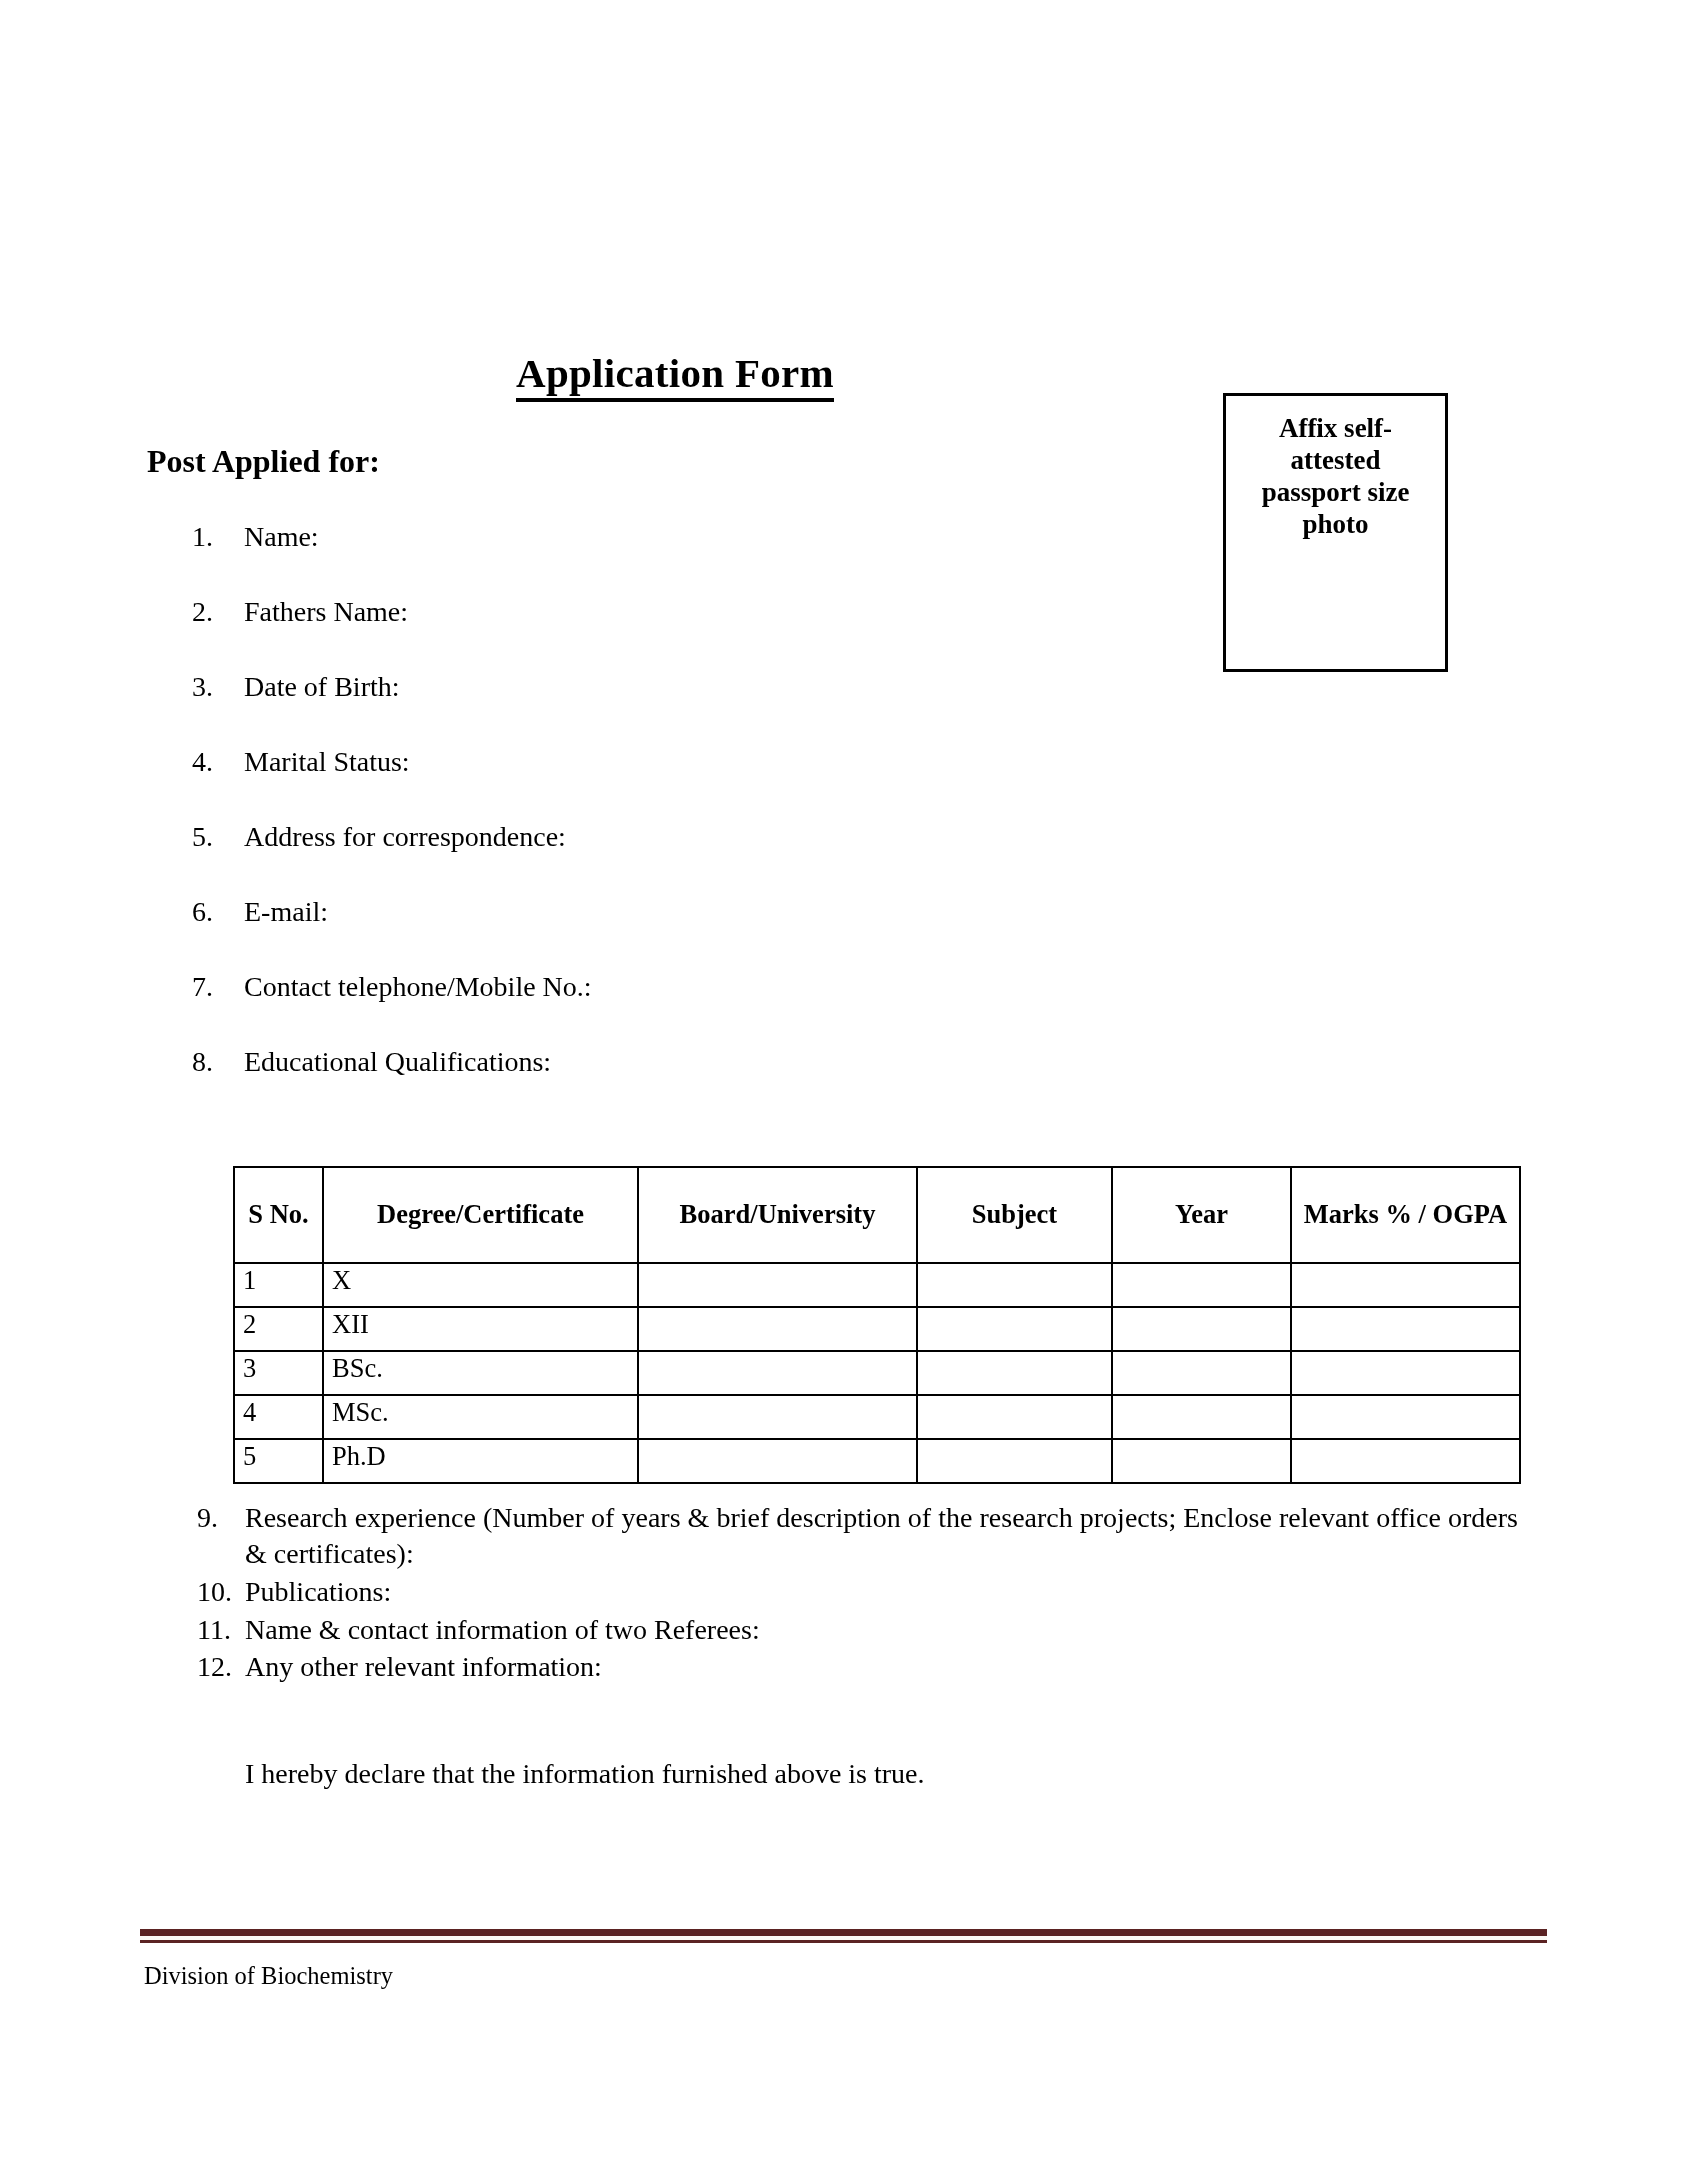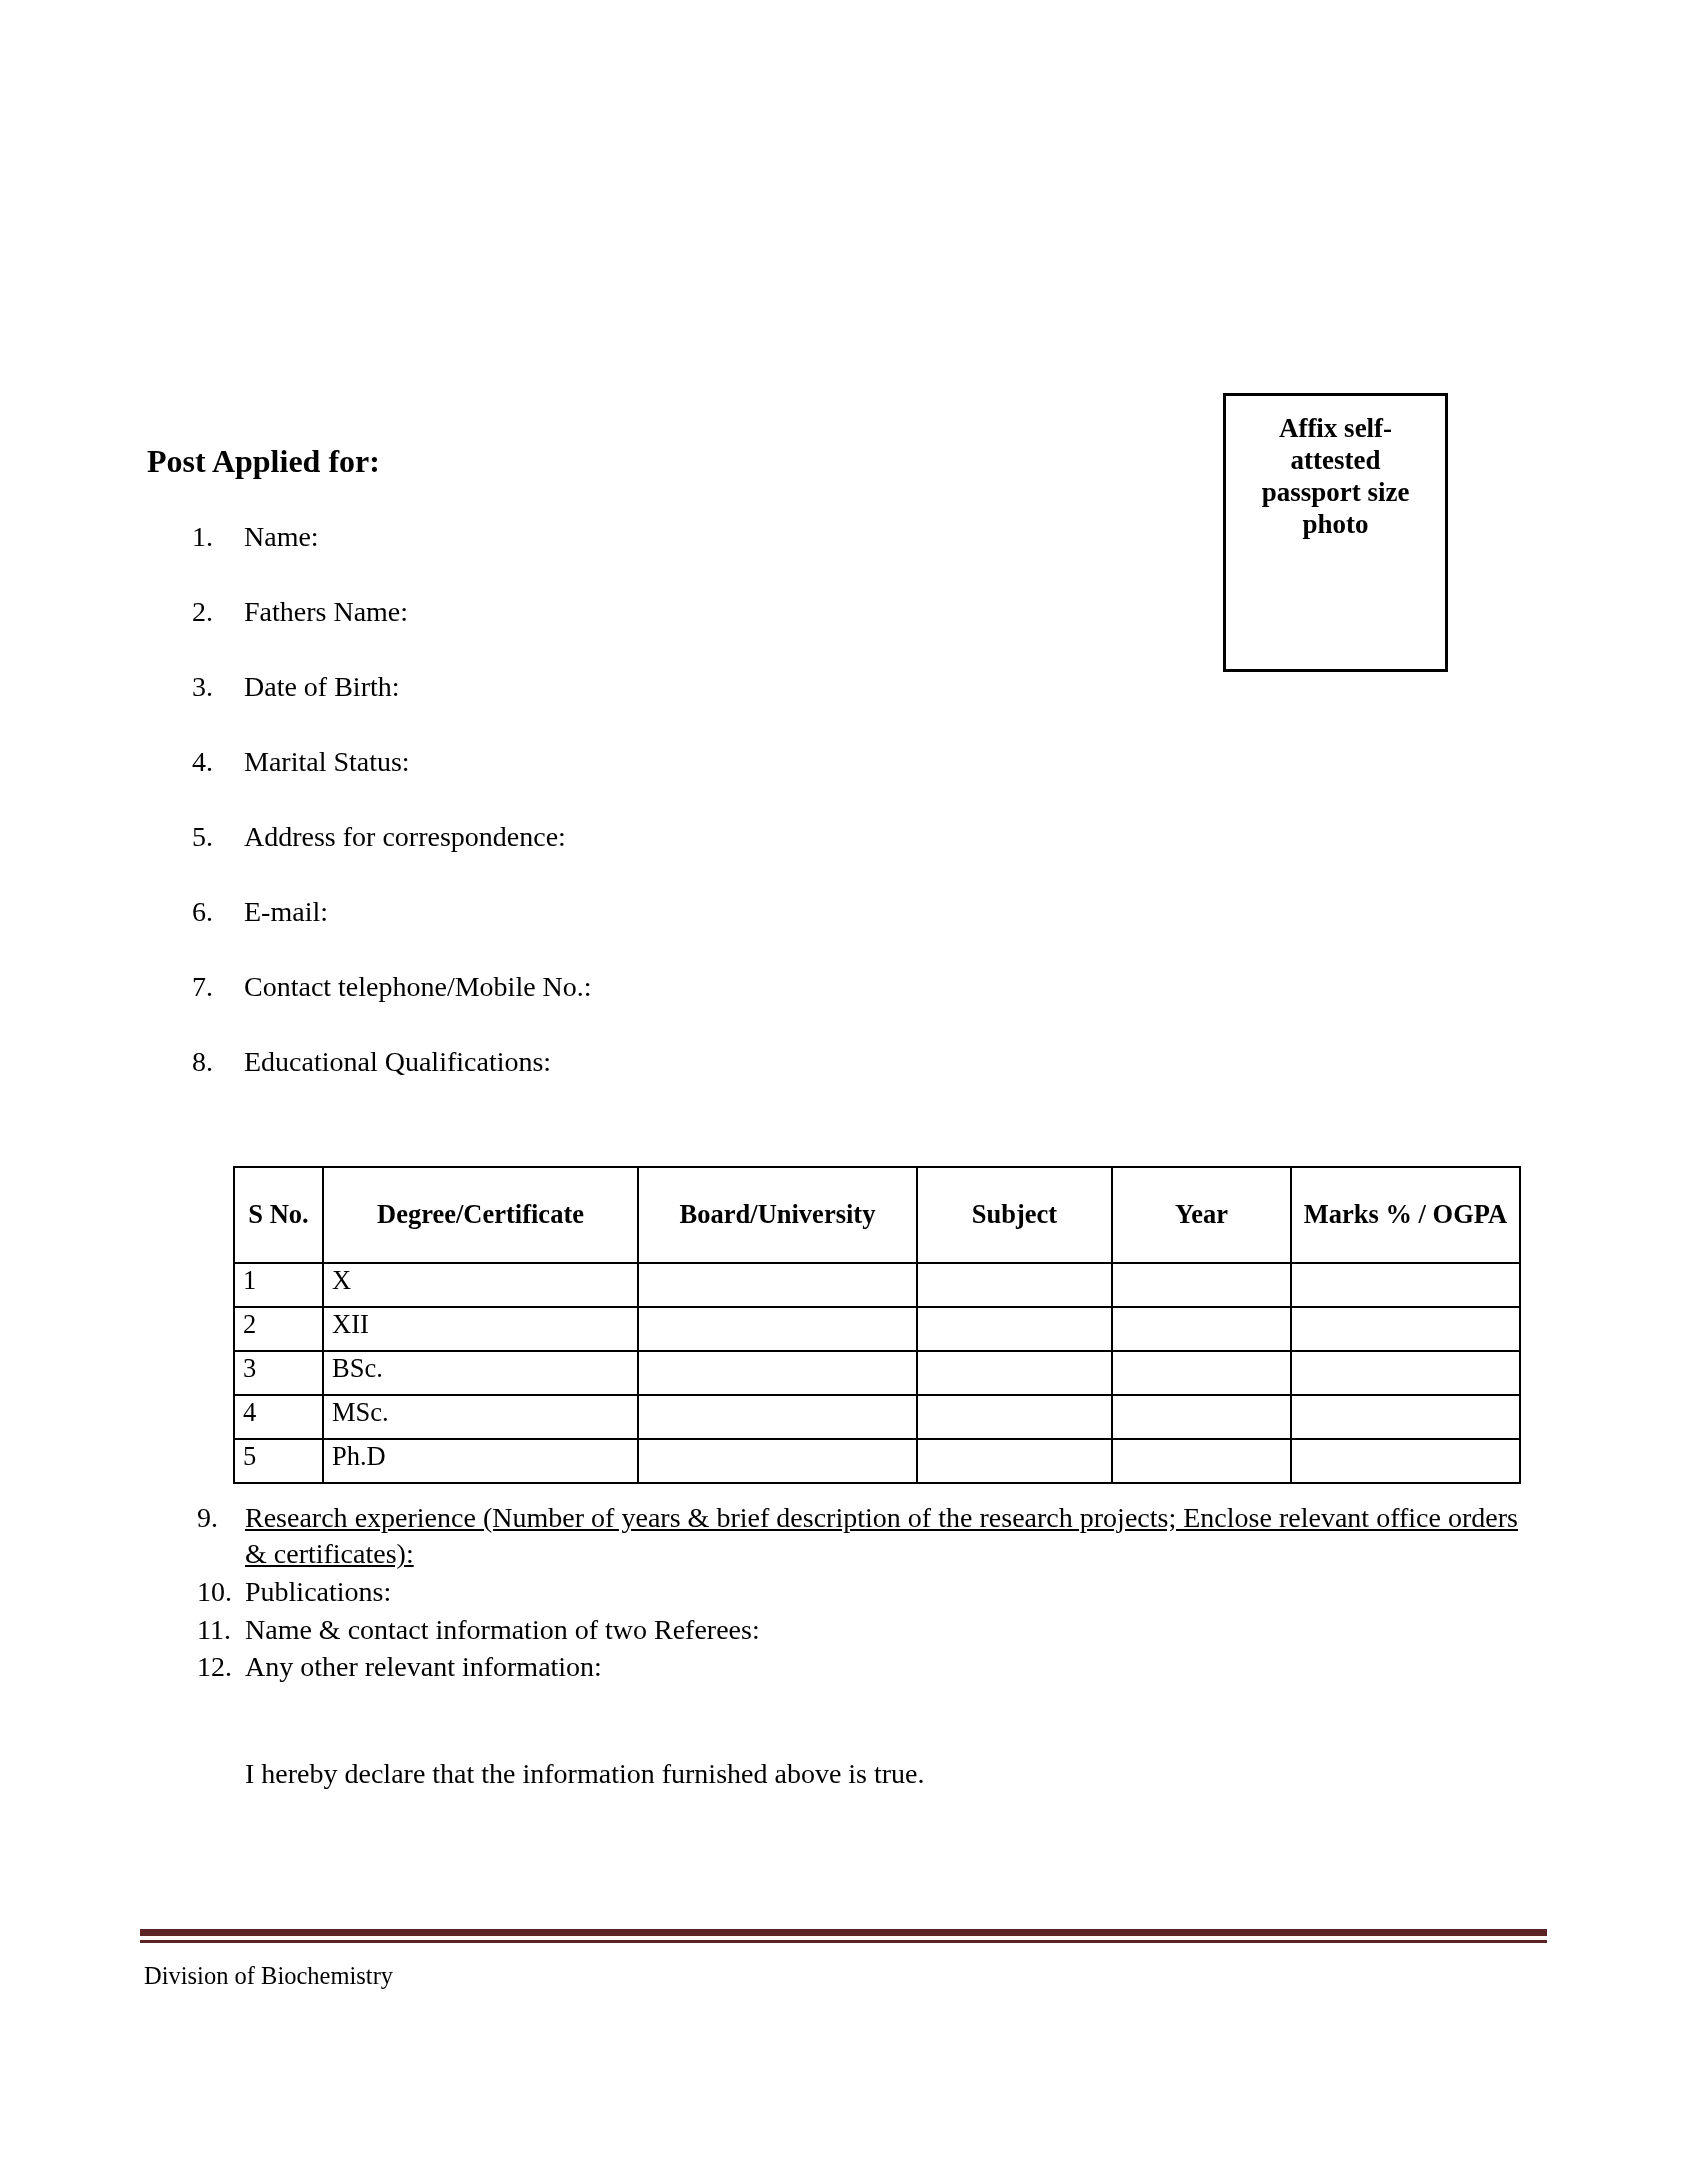--- a/index.html
+++ b/index.html
@@ -134,21 +134,21 @@
   }
   .list-bottom .li .num {
     width: 48px;
     flex: 0 0 48px;
   }
   .list-bottom .li .txt {
     flex: 1 1 auto;
     text-align: justify;
     text-justify: inter-word;
   }
-  .list-bottom .li.justified .txt { text-align-last: left; text-decoration: underline; }
+  .list-bottom .li.justified .txt { text-align-last: left; }
 
   .declaration {
     position: absolute;
     left: 245px;
     top: 1732px;
     font-size: 28px;
     line-height: 1.25;
     margin-top: 24px;
   }
 
@@ -178,20 +178,23 @@
     font-size: 24.5px;
     line-height: 1.2;
     margin-top: 9px;
   }
 </style>
 </head>
 <body>
 
 <div class="page">
 
+  <div class="doc-title">
+    <span>Application Form</span>
+  </div>
 
   <div class="photo-box">
     <div class="photo-box-text">Affix self-attested passport size photo</div>
   </div>
 
   <div class="post-applied">Post Applied for:</div>
 
   <div class="list-top">
     <div class="li">
       <span class="num">1.</span>

